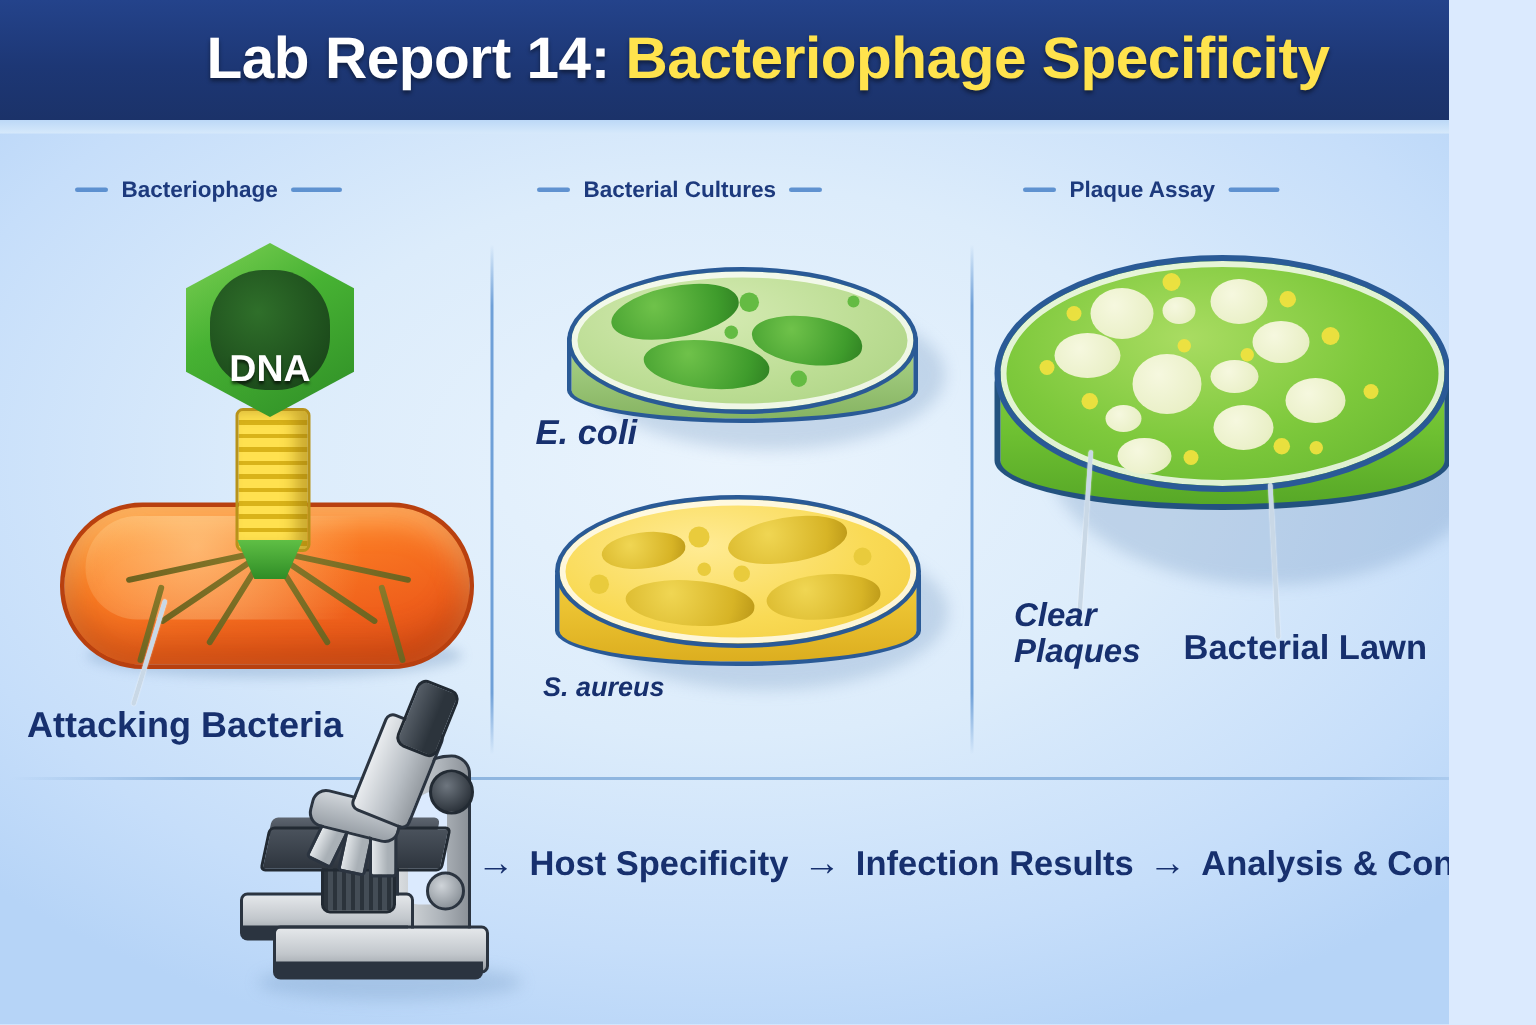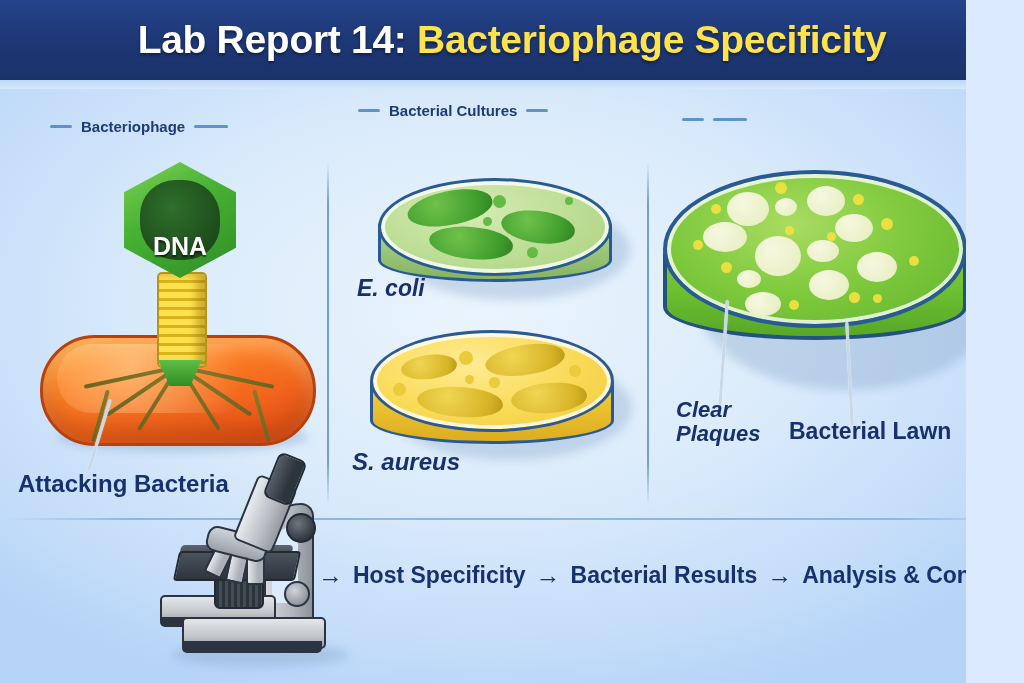--- a/index.html
+++ b/index.html
@@ -22,34 +22,34 @@
   .t-yellow{color:#ffe34d;}
   .header-underglow{position:absolute;left:0;top:80px;width:1024px;height:9px;
     background:linear-gradient(180deg,#bcd8f7 0%,#d6e9fb 100%);}
   
   .sec-head{position:absolute;display:flex;align-items:center;gap:9px;
     color:#1d3a7d;font-size:15px;font-weight:bold;white-space:nowrap;}
   .sec-head .dash{display:block;height:3px;background:#4a82c8;border-radius:2px;opacity:.85;}
   .sec-head .dash.s{width:22px;}
   .sec-head .dash.m{width:34px;}
   .sec1{left:50px;top:118px;}
-  .sec2{left:358px;top:102px;}
+  .sec2{left:358px;top:118px;}
   .sec3{left:682px;top:118px;}
   
   .vdiv{position:absolute;width:2px;background:linear-gradient(180deg,rgba(99,150,214,0) 0%,#6fa0d8 12%,#6fa0d8 88%,rgba(99,150,214,0) 100%);}
   .vdiv1{left:327px;top:163px;height:340px;}
   .vdiv2{left:647px;top:163px;height:340px;}
   .hdiv{position:absolute;left:8px;top:518px;width:1008px;height:2px;
     background:linear-gradient(90deg,rgba(120,165,220,0) 0%,#8fb6e0 12%,#8fb6e0 88%,rgba(120,165,220,0) 100%);}
   
   .lbl{position:absolute;color:#17306e;font-weight:bold;white-space:nowrap;}
   .lbl.ital{font-style:italic;}
   .lbl-attacking{left:18px;top:470px;font-size:24px;}
   .lbl-ecoli{left:357px;top:275px;font-size:23px;}
-  .lbl-saureus{left:352px;top:448px;font-size:24px;}
+  .lbl-saureus{left:362px;top:448px;font-size:18px;}
   .lbl-plaques{left:676px;top:398px;font-size:22px;line-height:1.1;text-align:left;}
   .lbl-lawn{left:789px;top:418px;font-size:23px;}
   
   .leader{position:absolute;background:#c9d8e6;border-radius:2px;
     box-shadow:0 0 1px rgba(255,255,255,.9);}
   
   .flow{position:absolute;left:318px;top:562px;display:flex;align-items:center;gap:10px;
     color:#17306e;font-size:23px;font-weight:bold;white-space:nowrap;}
   .flow .arrow{font-size:25px;line-height:1;}
   
@@ -172,20 +172,21 @@
     <span>Bacteriophage</span>
     <span class="dash m"></span>
   </div>
   <div class="sec-head sec2">
     <span class="dash s"></span>
     <span>Bacterial Cultures</span>
     <span class="dash s"></span>
   </div>
   <div class="sec-head sec3">
     <span class="dash s"></span>
+    <span>Plaque Assay</span>
     <span class="dash m"></span>
   </div>
 
   <div class="vdiv vdiv1"></div>
   <div class="vdiv vdiv2"></div>
   <div class="hdiv"></div>
 
   <div class="phage">
     <div class="rod-shadow"></div>
     <div class="bact-rod"></div>
@@ -297,18 +298,18 @@
     <div class="sc sc-tube"></div>
     <div class="sc sc-eye"></div>
     <div class="sc sc-focus"></div>
     <div class="sc sc-focus2"></div>
   </div>
 
   <div class="flow">
     <span class="arrow">→</span>
     <span>Host Specificity</span>
     <span class="arrow">→</span>
-    <span>Bacterial Results</span>
+    <span>Infection Results</span>
     <span class="arrow">→</span>
     <span>Analysis &amp; Conclusions</span>
   </div>
 
 </div>
 
 </body></html>

